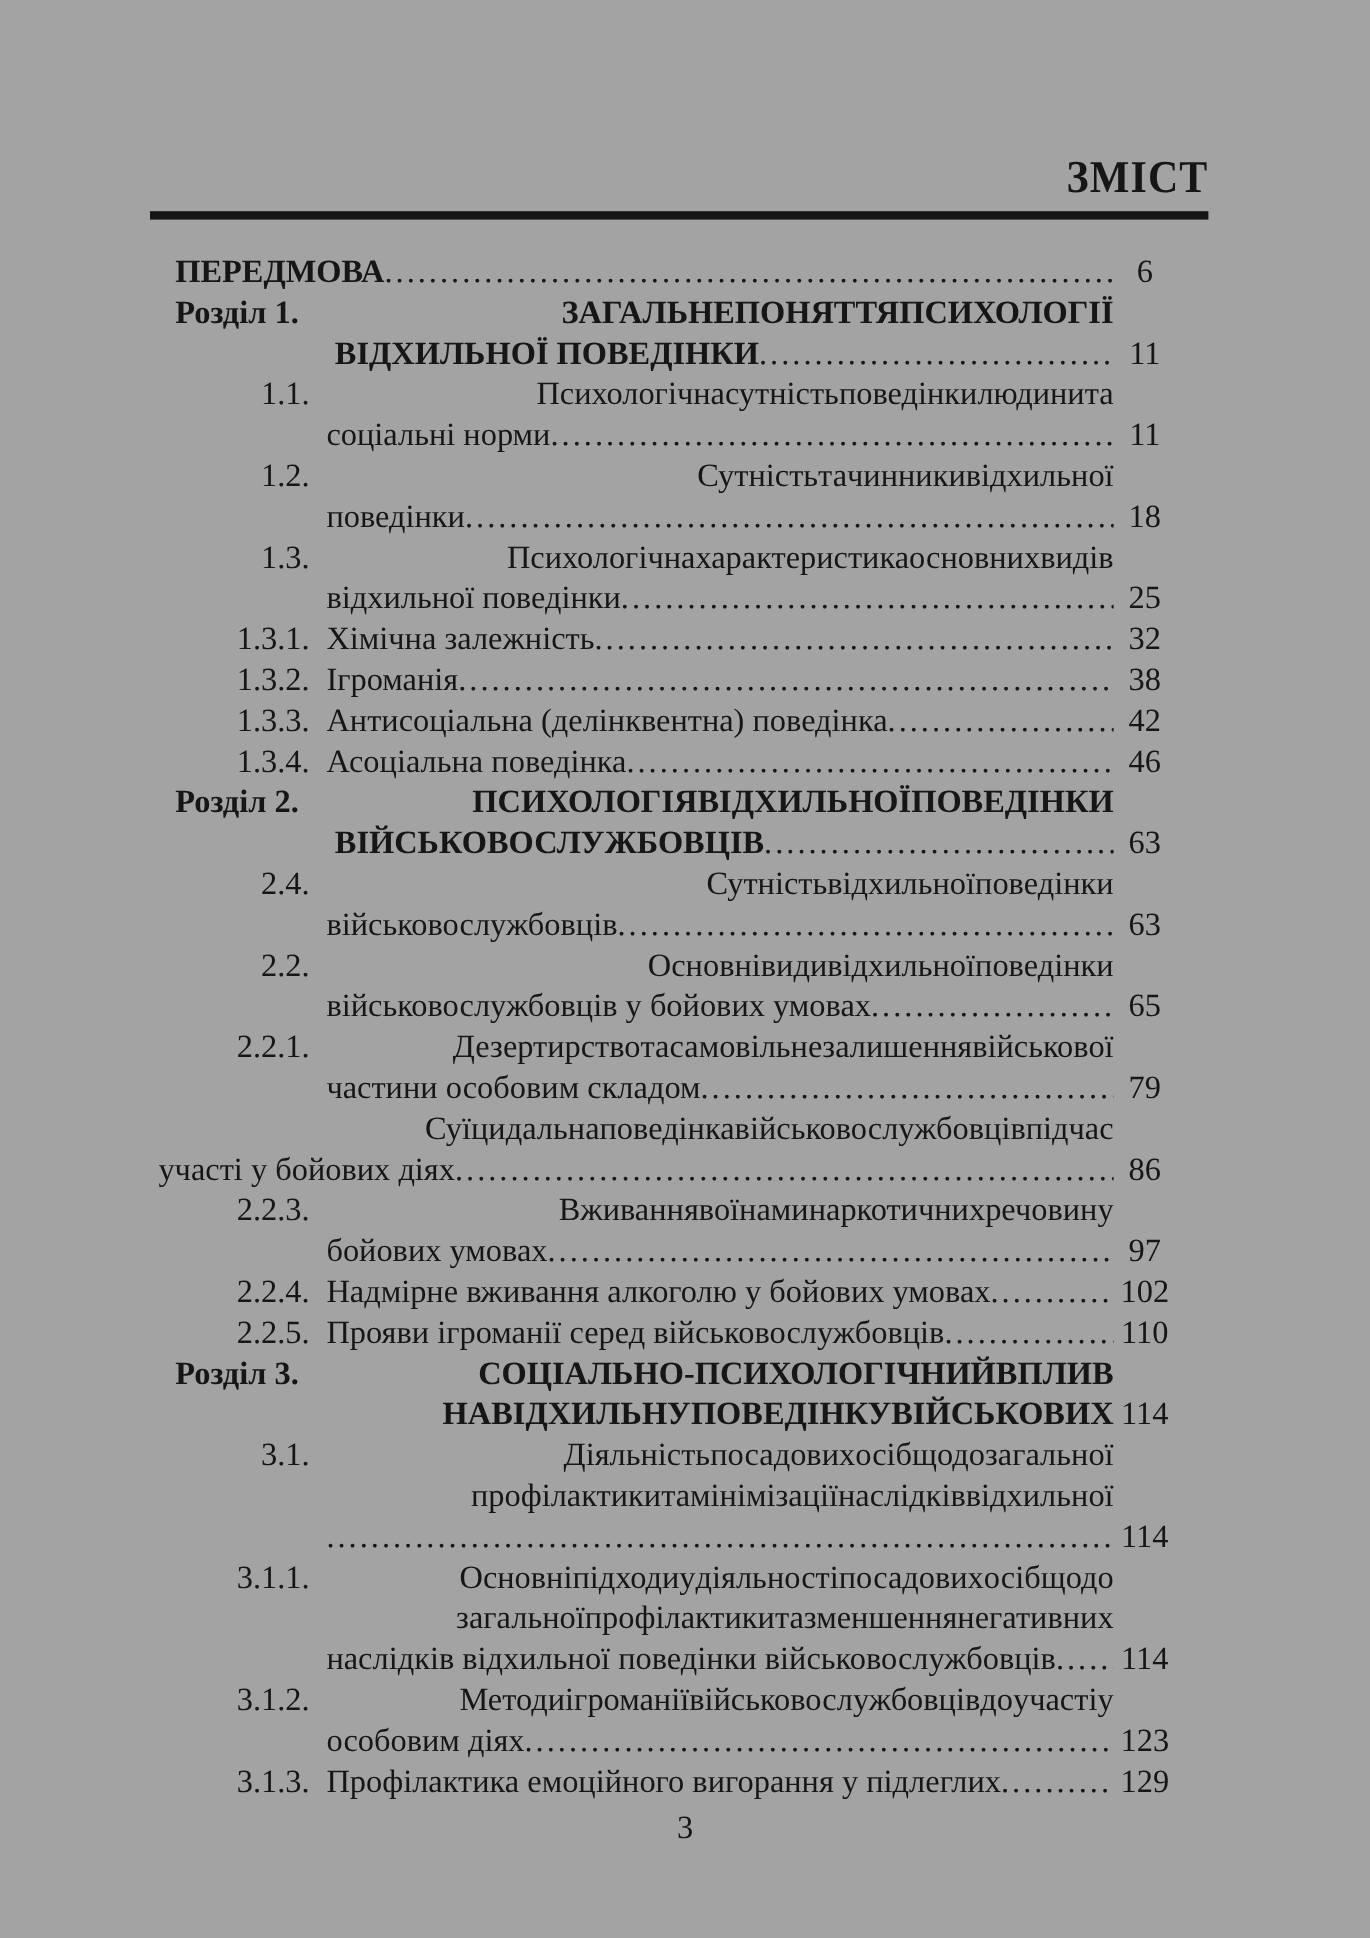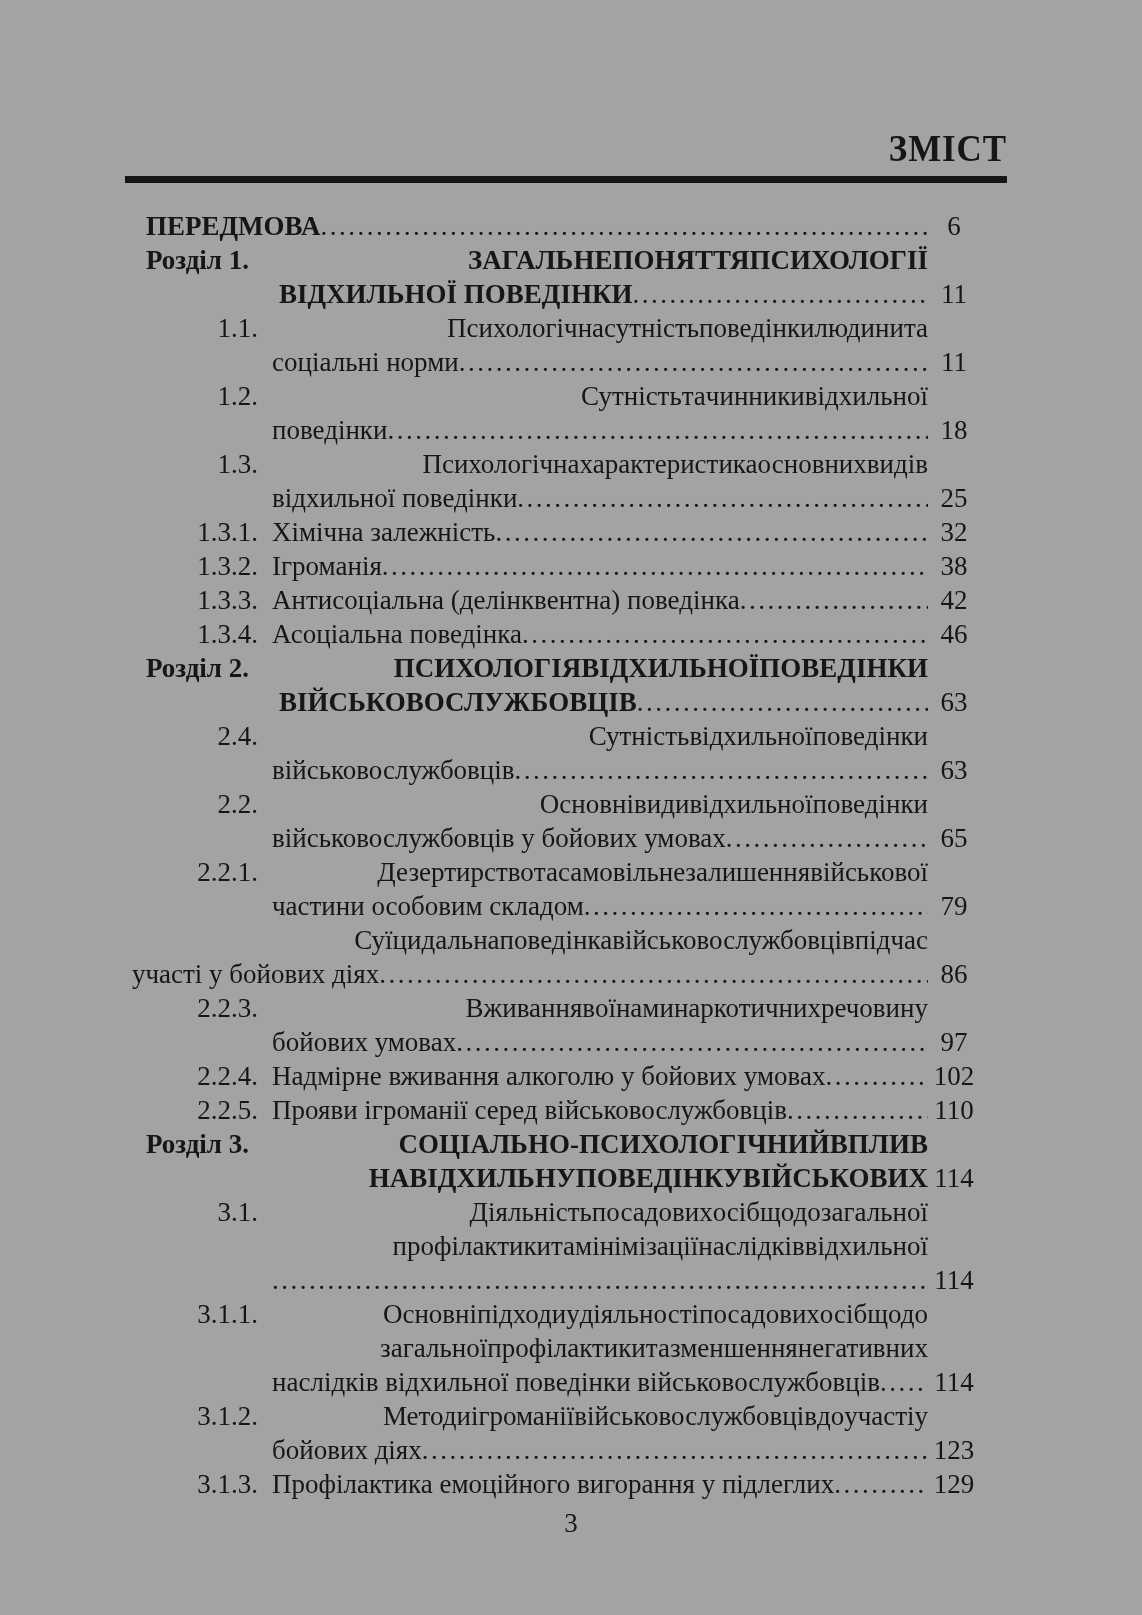--- a/index.html
+++ b/index.html
@@ -395,21 +395,21 @@
         <div class="lines">
           <div class="line justify">
             <span class="word">Методи</span>
             <span class="word">ігроманії</span>
             <span class="word">військовослужбовців</span>
             <span class="word">до</span>
             <span class="word">участі</span>
             <span class="word">у</span>
           </div>
           <div class="line leader">
-            <span class="text">бойових діях</span>
+            <span class="text">особовим діях</span>
             <span class="dots">......................................................................................................................................................</span>
             <span class="pagenum">123</span>
           </div>
         </div>
       </div>
       <div class="entry sub">
         <div class="num">3.1.3.</div>
         <div class="lines">
           <div class="line leader">
             <span class="text">Профілактика емоційного вигорання у підлеглих</span>

